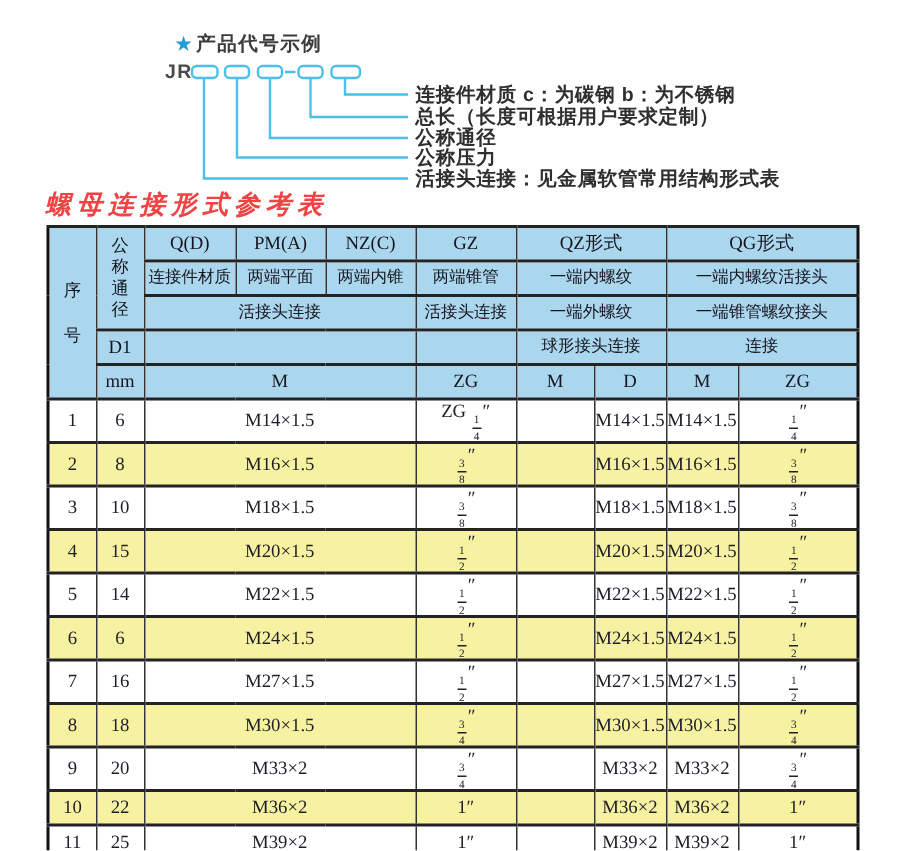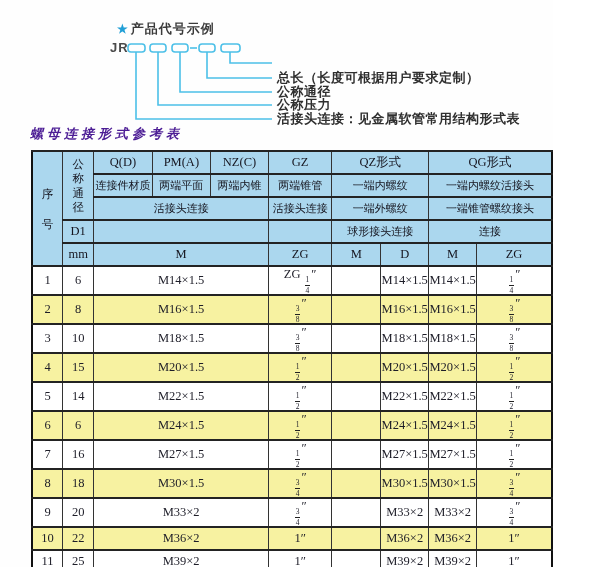--- a/index.html
+++ b/index.html
@@ -1,30 +1,30 @@
 <!DOCTYPE html>
 <html><head>
 <meta charset="utf-8">
 <style>
   html,body{margin:0;padding:0;background:#ffffff;}
-  .page{position:relative;width:553px;height:567px;background:#fefefe;overflow:hidden;
+  .page{position:relative;width:600px;height:567px;background:#fefefe;overflow:hidden;
         font-family:"Liberation Sans",sans-serif;color:#222;}
 
   
   .diagram{position:absolute;left:0;top:0;width:600px;height:140px;}
   .dg-title{position:absolute;left:117px;top:20px;font-size:13px;font-weight:bold;color:#3b3b3b;letter-spacing:1px;}
   .dg-title .star{color:#219fd6;margin-right:2px;font-size:12px;}
   .jr{position:absolute;left:110px;top:40px;font-size:13px;font-weight:bold;color:#4a4a4a;letter-spacing:1px;}
   .dg-svg{position:absolute;left:0;top:0;}
   .dg-label{position:absolute;left:277px;transform:translateY(-50%);font-size:13px;font-weight:600;
             color:#2f2f2f;white-space:nowrap;letter-spacing:0.5px;}
 
   
   .tbl-title{position:absolute;left:30px;top:125px;font-family:"DejaVu Serif","Liberation Serif",serif;
-             font-style:italic;font-weight:bold;font-size:13px;color:#4c1d95;letter-spacing:4px;}
+             font-style:italic;font-weight:bold;font-size:17px;color:#ef4444;letter-spacing:4px;}
 
   
   .tbl-wrap{position:absolute;left:31px;top:150px;}
   table{border-collapse:collapse;table-layout:fixed;background:#fff;}
   th,td{border-left:1px solid #333;border-right:1px solid #333;
         border-top:2px solid #232323;border-bottom:2px solid #232323;
         padding:0;text-align:center;vertical-align:middle;overflow:hidden;}
   table{border:2px solid #111;}
   thead th{background:#abd7ee;font-weight:normal;font-size:11px;color:#15151f;height:21px;line-height:1.1;}
   thead th.code{font-family:"Liberation Serif",serif;font-size:12.5px;}
@@ -59,20 +59,21 @@
         <rect x="199" y="44" width="16" height="8" rx="3"></rect>
         <rect x="221" y="44" width="19" height="8" rx="3"></rect>
         <polyline points="230,52 230,63 272,63"></polyline>
         <polyline points="207,52 207,78 272,78"></polyline>
         <polyline points="180,52 180,92 272,92"></polyline>
         <polyline points="158,52 158,105 272,105"></polyline>
         <polyline points="136,52 136,119 272,119"></polyline>
       </g>
     </svg>
 
+    <div class="dg-label" style="top:63px">连接件材质  c：为碳钢  b：为不锈钢</div>
     <div class="dg-label" style="top:78px">总长（长度可根据用户要求定制）</div>
     <div class="dg-label" style="top:92px">公称通径</div>
     <div class="dg-label" style="top:105px">公称压力</div>
     <div class="dg-label" style="top:119px">活接头连接：见金属软管常用结构形式表</div>
   </div>
 
   <div class="tbl-title">螺母连接形式参考表</div>
 
   <div class="tbl-wrap">
     <table>

